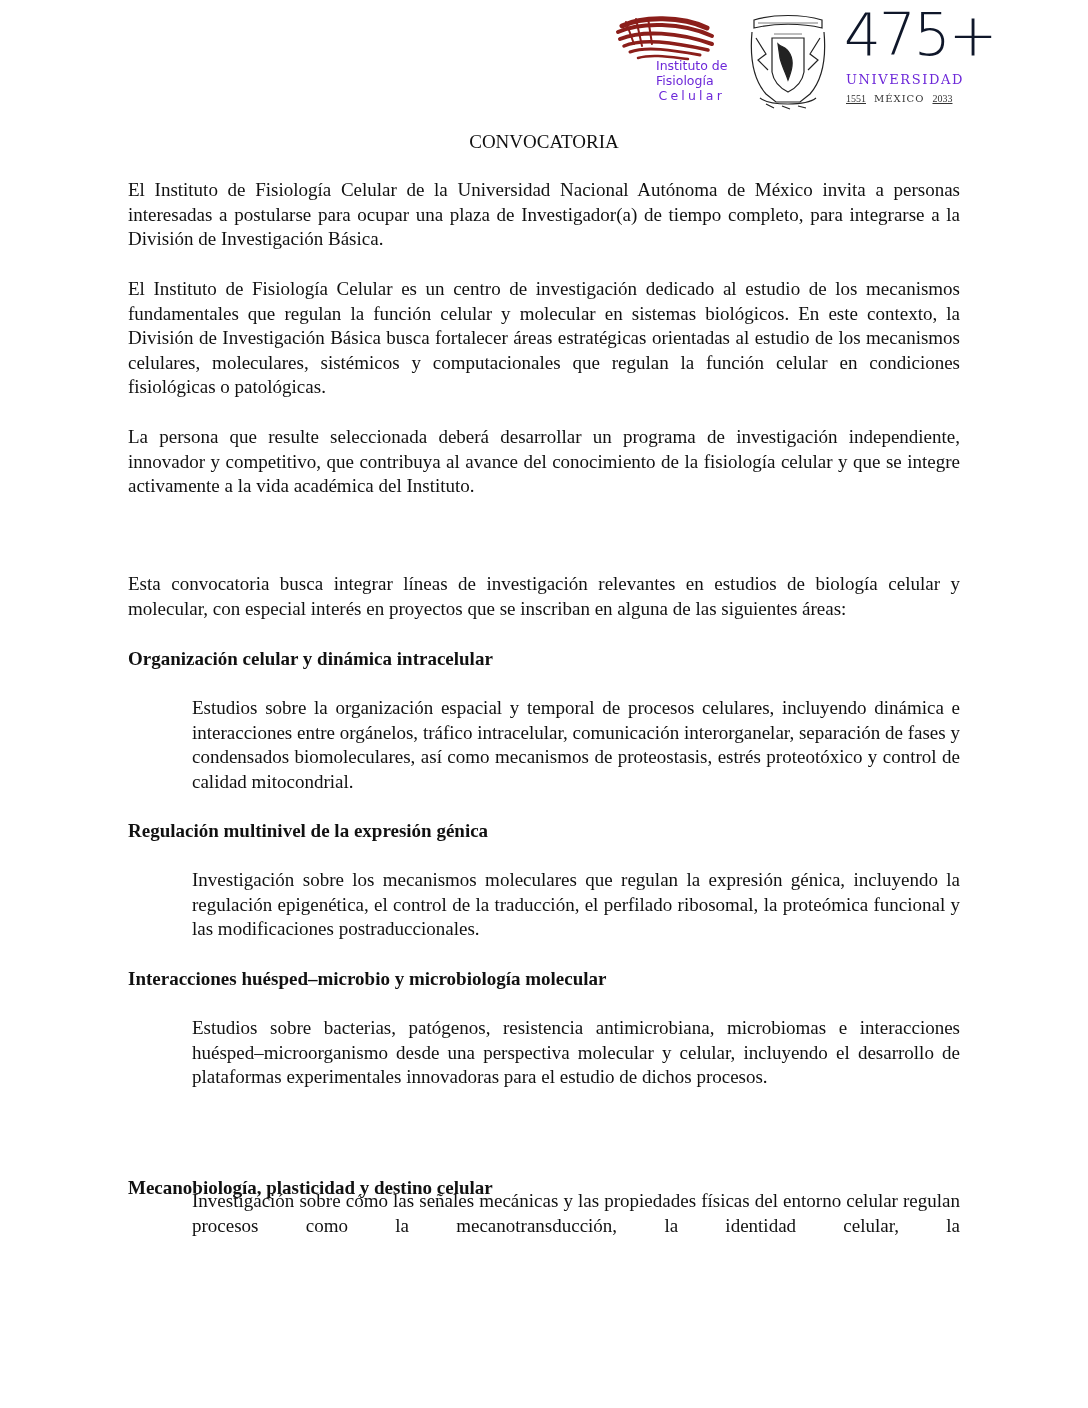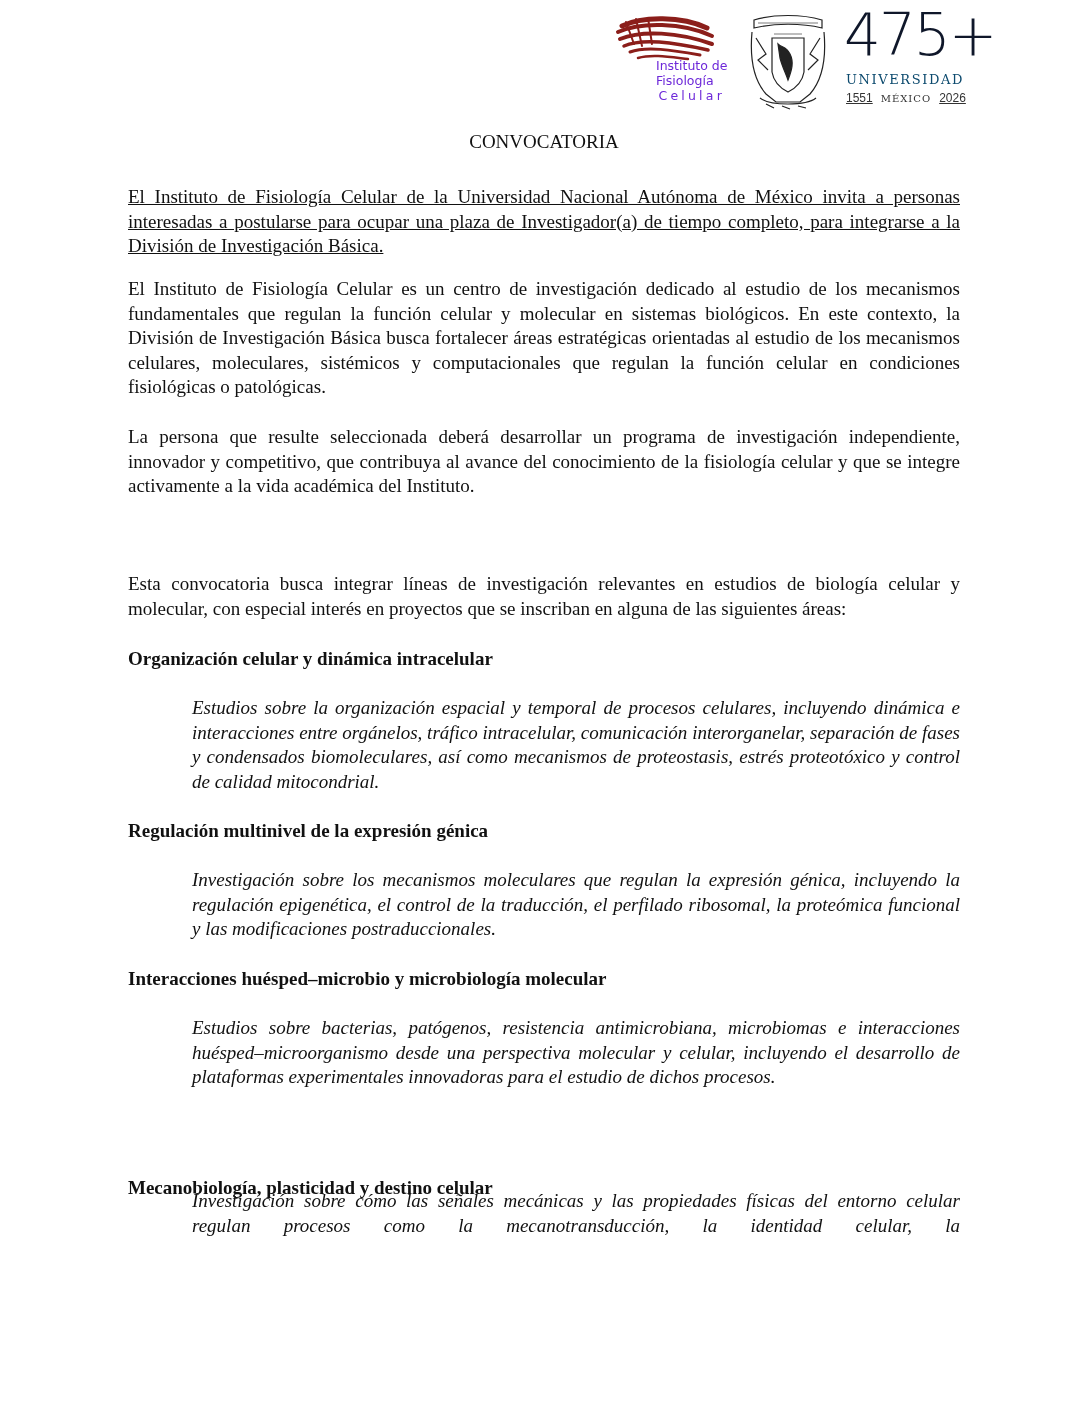--- a/index.html
+++ b/index.html
@@ -76,34 +76,34 @@
       -webkit-text-stroke: 0;
       line-height: 1;
     }
     .u-univ {
       position: absolute;
       left: 4px;
       top: 56px;
       font-family: "DejaVu Serif", serif;
       font-size: 13px;
       letter-spacing: 1.6px;
-      color: #0c4a6e;
+      color: #6d28d9;
       white-space: nowrap;
     }
     .u-mex-row {
       position: absolute;
       left: 4px;
       top: 72px;
       width: 124px;
       white-space: nowrap;
       color: #333;
     }
     .u-year {
-      font-family: Liberation Sans, sans-serif;
-      font-size: 12px;
+      font-family: Liberation Serif, serif;
+      font-size: 10px;
       text-decoration: underline;
       vertical-align: middle;
     }
     .u-mex {
       font-family: "DejaVu Serif", serif;
       font-size: 10px;
       letter-spacing: 1px;
       margin: 0 4px;
       vertical-align: middle;
     }
@@ -141,21 +141,20 @@
       width: 832px;
       font-size: 19px;
       font-weight: bold;
       line-height: 24px;
     }
     .area-desc {
       position: absolute;
       left: 192px;
       width: 768px;
       font-size: 19px;
-      font-style: italic;
       line-height: 24.5px;
       text-align: justify;
       margin: 0;
     }
   </style>
 </head>
 <body>
 
 <div class="page">
 
@@ -202,28 +201,28 @@
     </div>
 
     <div class="logo-475">
       <div class="n475">
         <span>475</span><span>+</span>
       </div>
       <div class="u-univ">UNIVERSIDAD</div>
       <div class="u-mex-row">
         <span class="u-year">1551</span>
         <span class="u-mex">MÉXICO</span>
-        <span class="u-year">2026</span>
+        <span class="u-year">2033</span>
       </div>
     </div>
   </div>
 
   <div class="title">CONVOCATORIA</div>
 
-  <p class="para" style="top:185px;text-decoration:underline;">El Instituto de Fisiología Celular de la Universidad Nacional Autónoma de México invita a personas interesadas a postularse para ocupar una plaza de Investigador(a) de tiempo completo, para integrarse a la División de Investigación Básica.</p>
+  <p class="para" style="top:178px;">El Instituto de Fisiología Celular de la Universidad Nacional Autónoma de México invita a personas interesadas a postularse para ocupar una plaza de Investigador(a) de tiempo completo, para integrarse a la División de Investigación Básica.</p>
   <p class="para" style="top:277px;">El Instituto de Fisiología Celular es un centro de investigación dedicado al estudio de los mecanismos fundamentales que regulan la función celular y molecular en sistemas biológicos. En este contexto, la División de Investigación Básica busca fortalecer áreas estratégicas orientadas al estudio de los mecanismos celulares, moleculares, sistémicos y computacionales que regulan la función celular en condiciones fisiológicas o patológicas.</p>
   <p class="para" style="top:425px;">La persona que resulte seleccionada deberá desarrollar un programa de investigación independiente, innovador y competitivo, que contribuya al avance del conocimiento de la fisiología celular y que se integre activamente a la vida académica del Instituto.</p>
 
 
   <p class="para" style="top:572px;">Esta convocatoria busca integrar líneas de investigación relevantes en estudios de biología celular y molecular, con especial interés en proyectos que se inscriban en alguna de las siguientes áreas:</p>
 
   <div class="area-heading" style="top:647px;">Organización celular y dinámica intracelular</div>
   <p class="area-desc" style="top:696px;">Estudios sobre la organización espacial y temporal de procesos celulares, incluyendo dinámica e interacciones entre orgánelos, tráfico intracelular, comunicación interorganelar, separación de fases y condensados biomoleculares, así como mecanismos de proteostasis, estrés proteotóxico y control de calidad mitocondrial.</p>
 
   <div class="area-heading" style="top:819px;">Regulación multinivel de la expresión génica</div>

